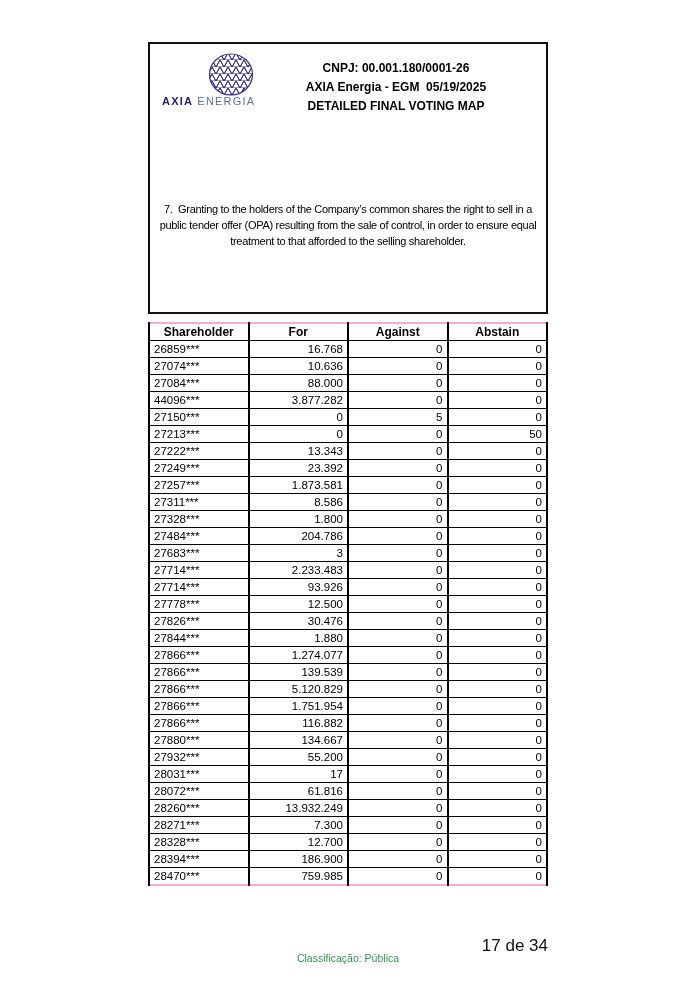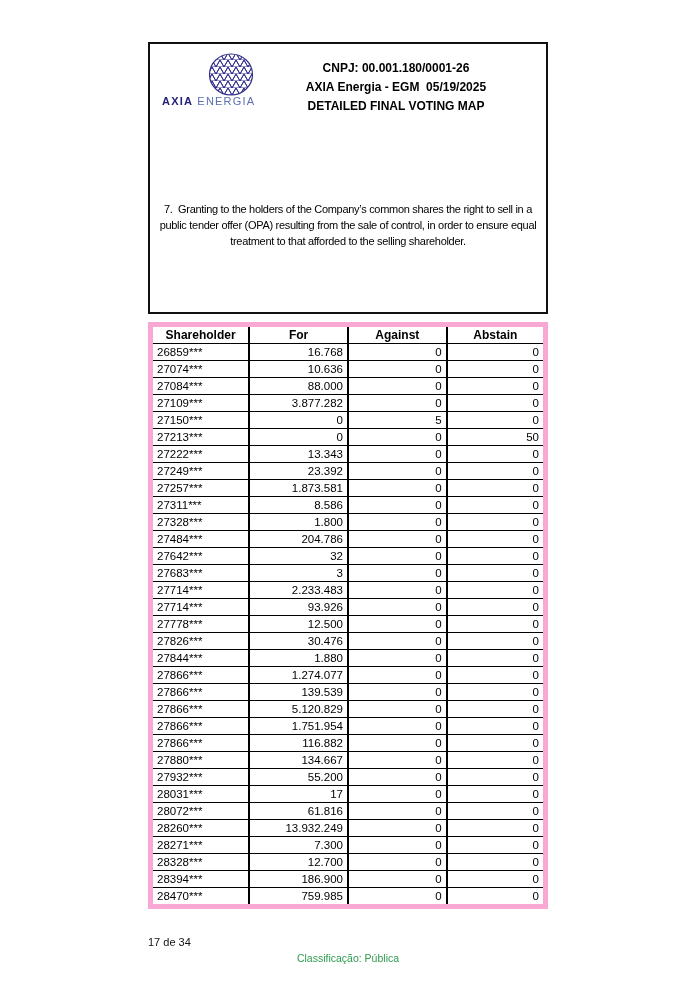--- a/index.html
+++ b/index.html
@@ -26,34 +26,34 @@
   .header-line{white-space:pre-wrap;}
   .agenda{
     position:absolute;left:5px;top:157px;width:386px;
     text-align:center;font-weight:normal;font-size:11px;line-height:16px;
     letter-spacing:-0.3px;white-space:pre-wrap;
   }
   
   .vote-table{
     position:absolute;left:148px;top:322px;width:400px;
     border-collapse:collapse;table-layout:fixed;
-    font-size:11.5px;border:5px solid #f9a8d4;
+    font-size:11.5px;border:2px solid #f9a8d4;
   }
   .vote-table th,.vote-table td{
     border:1px solid #000;border-left-width:2px;border-right-width:2px;
     height:16px;line-height:16px;padding:0 4px;
     overflow:hidden;white-space:nowrap;
   }
   .vote-table th{font-weight:bold;text-align:center;font-size:12px;}
   .vote-table td.c-sh{text-align:left;}
   .vote-table td.c-num{text-align:right;}
   
   .page-num{
     position:absolute;left:148px;top:936px;width:400px;
-    text-align:left;font-size:11px;color:#111;
+    text-align:right;font-size:17px;color:#111;
   }
   .classification{
     position:absolute;left:148px;top:952px;width:400px;
     text-align:center;font-size:10.5px;color:#2e9b4d;
   }
 </style>
 </head>
 <body>
 
 <div class="page">
@@ -113,21 +113,21 @@
       <td class="c-num">0</td>
       <td class="c-num">0</td>
     </tr>
         <tr>
       <td class="c-sh">27084***</td>
       <td class="c-num">88.000</td>
       <td class="c-num">0</td>
       <td class="c-num">0</td>
     </tr>
         <tr>
-      <td class="c-sh">27109***</td>
+      <td class="c-sh">44096***</td>
       <td class="c-num">3.877.282</td>
       <td class="c-num">0</td>
       <td class="c-num">0</td>
     </tr>
         <tr>
       <td class="c-sh">27150***</td>
       <td class="c-num">0</td>
       <td class="c-num">5</td>
       <td class="c-num">0</td>
     </tr>
@@ -163,26 +163,20 @@
     </tr>
         <tr>
       <td class="c-sh">27328***</td>
       <td class="c-num">1.800</td>
       <td class="c-num">0</td>
       <td class="c-num">0</td>
     </tr>
         <tr>
       <td class="c-sh">27484***</td>
       <td class="c-num">204.786</td>
-      <td class="c-num">0</td>
-      <td class="c-num">0</td>
-    </tr>
-        <tr>
-      <td class="c-sh">27642***</td>
-      <td class="c-num">32</td>
       <td class="c-num">0</td>
       <td class="c-num">0</td>
     </tr>
         <tr>
       <td class="c-sh">27683***</td>
       <td class="c-num">3</td>
       <td class="c-num">0</td>
       <td class="c-num">0</td>
     </tr>
         <tr>

